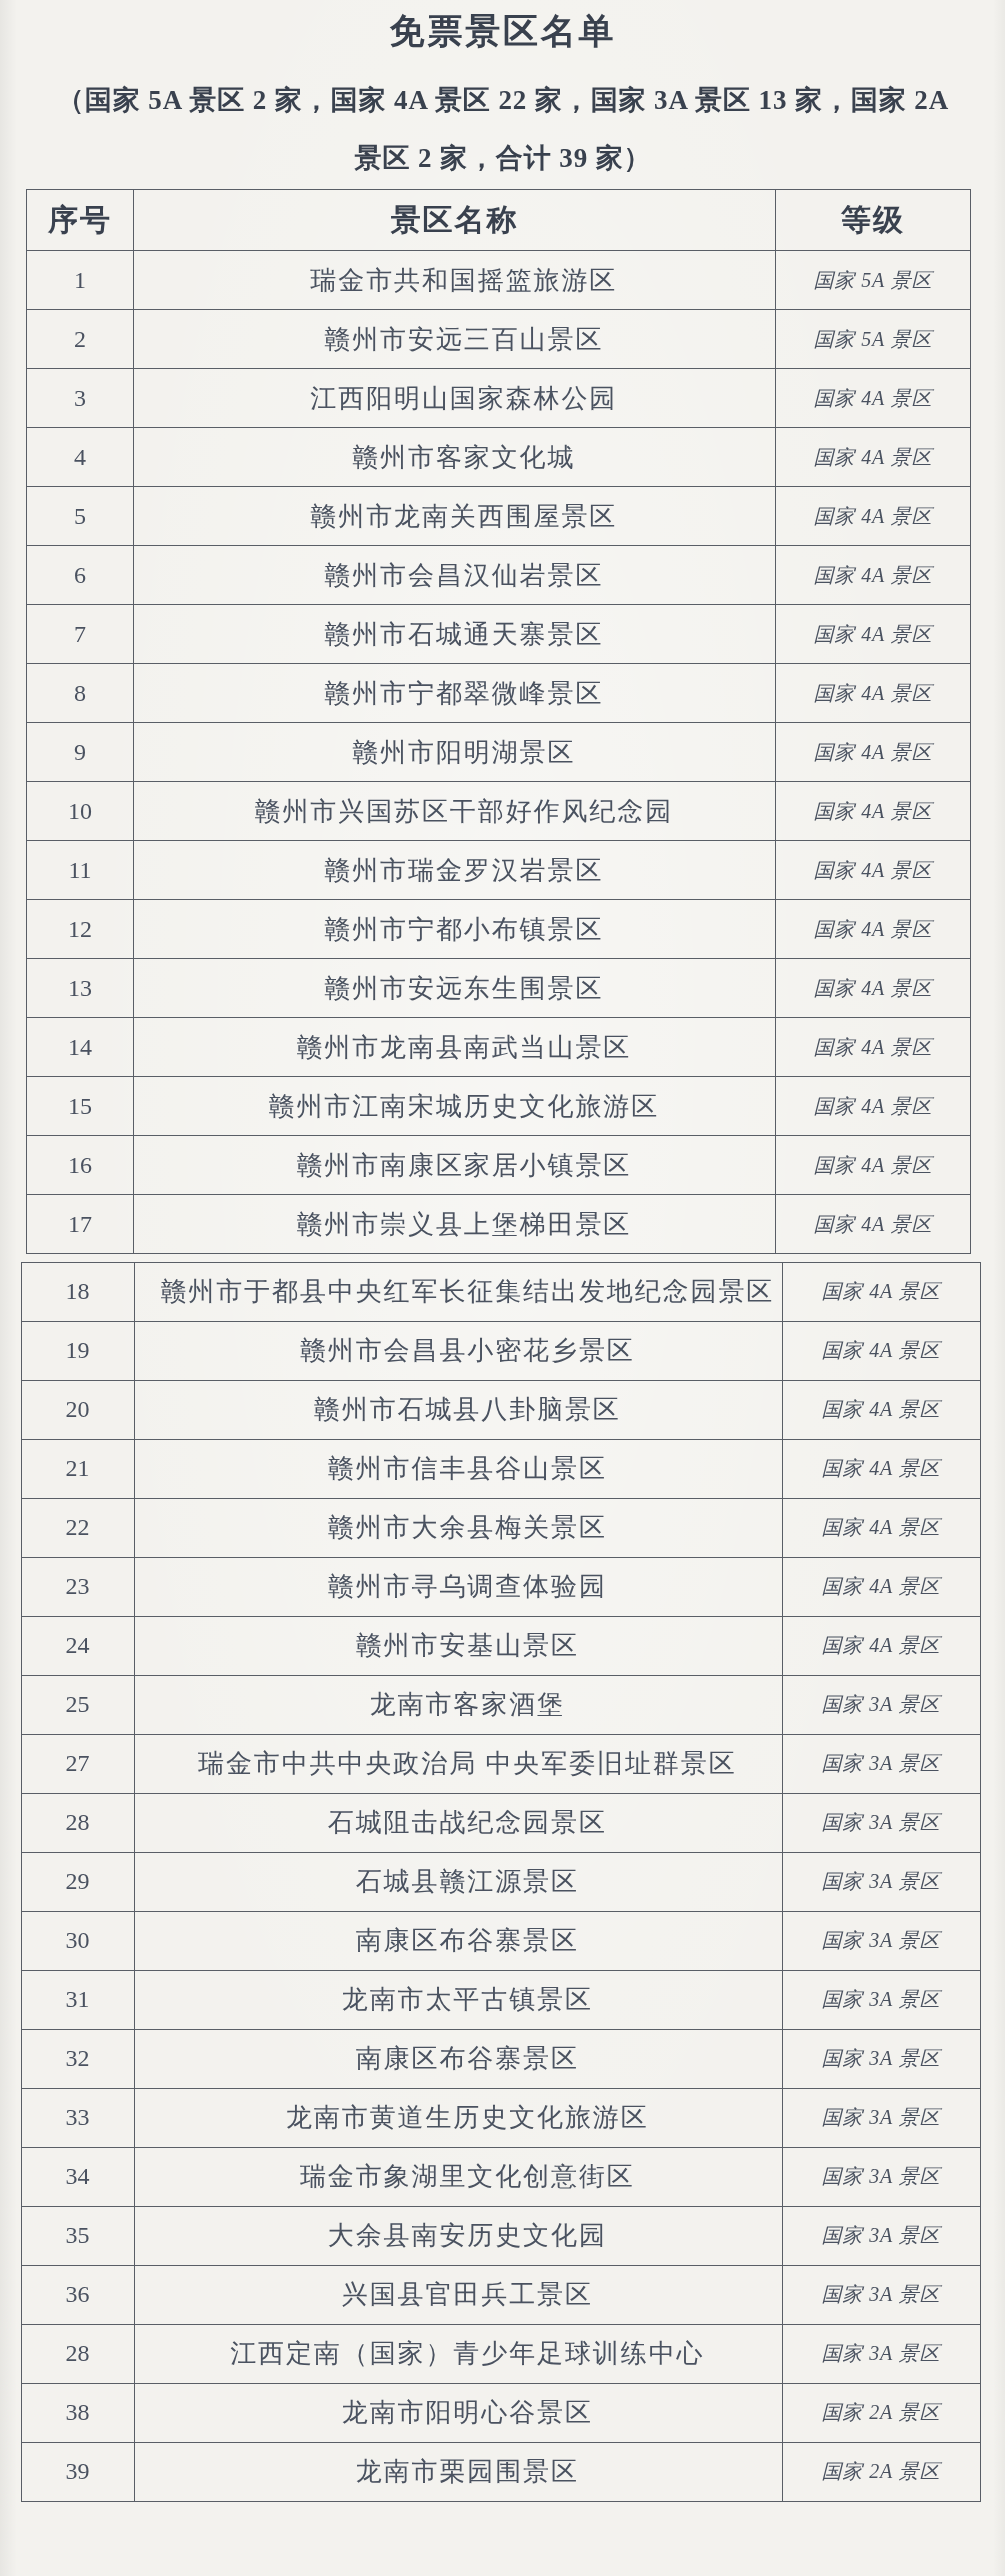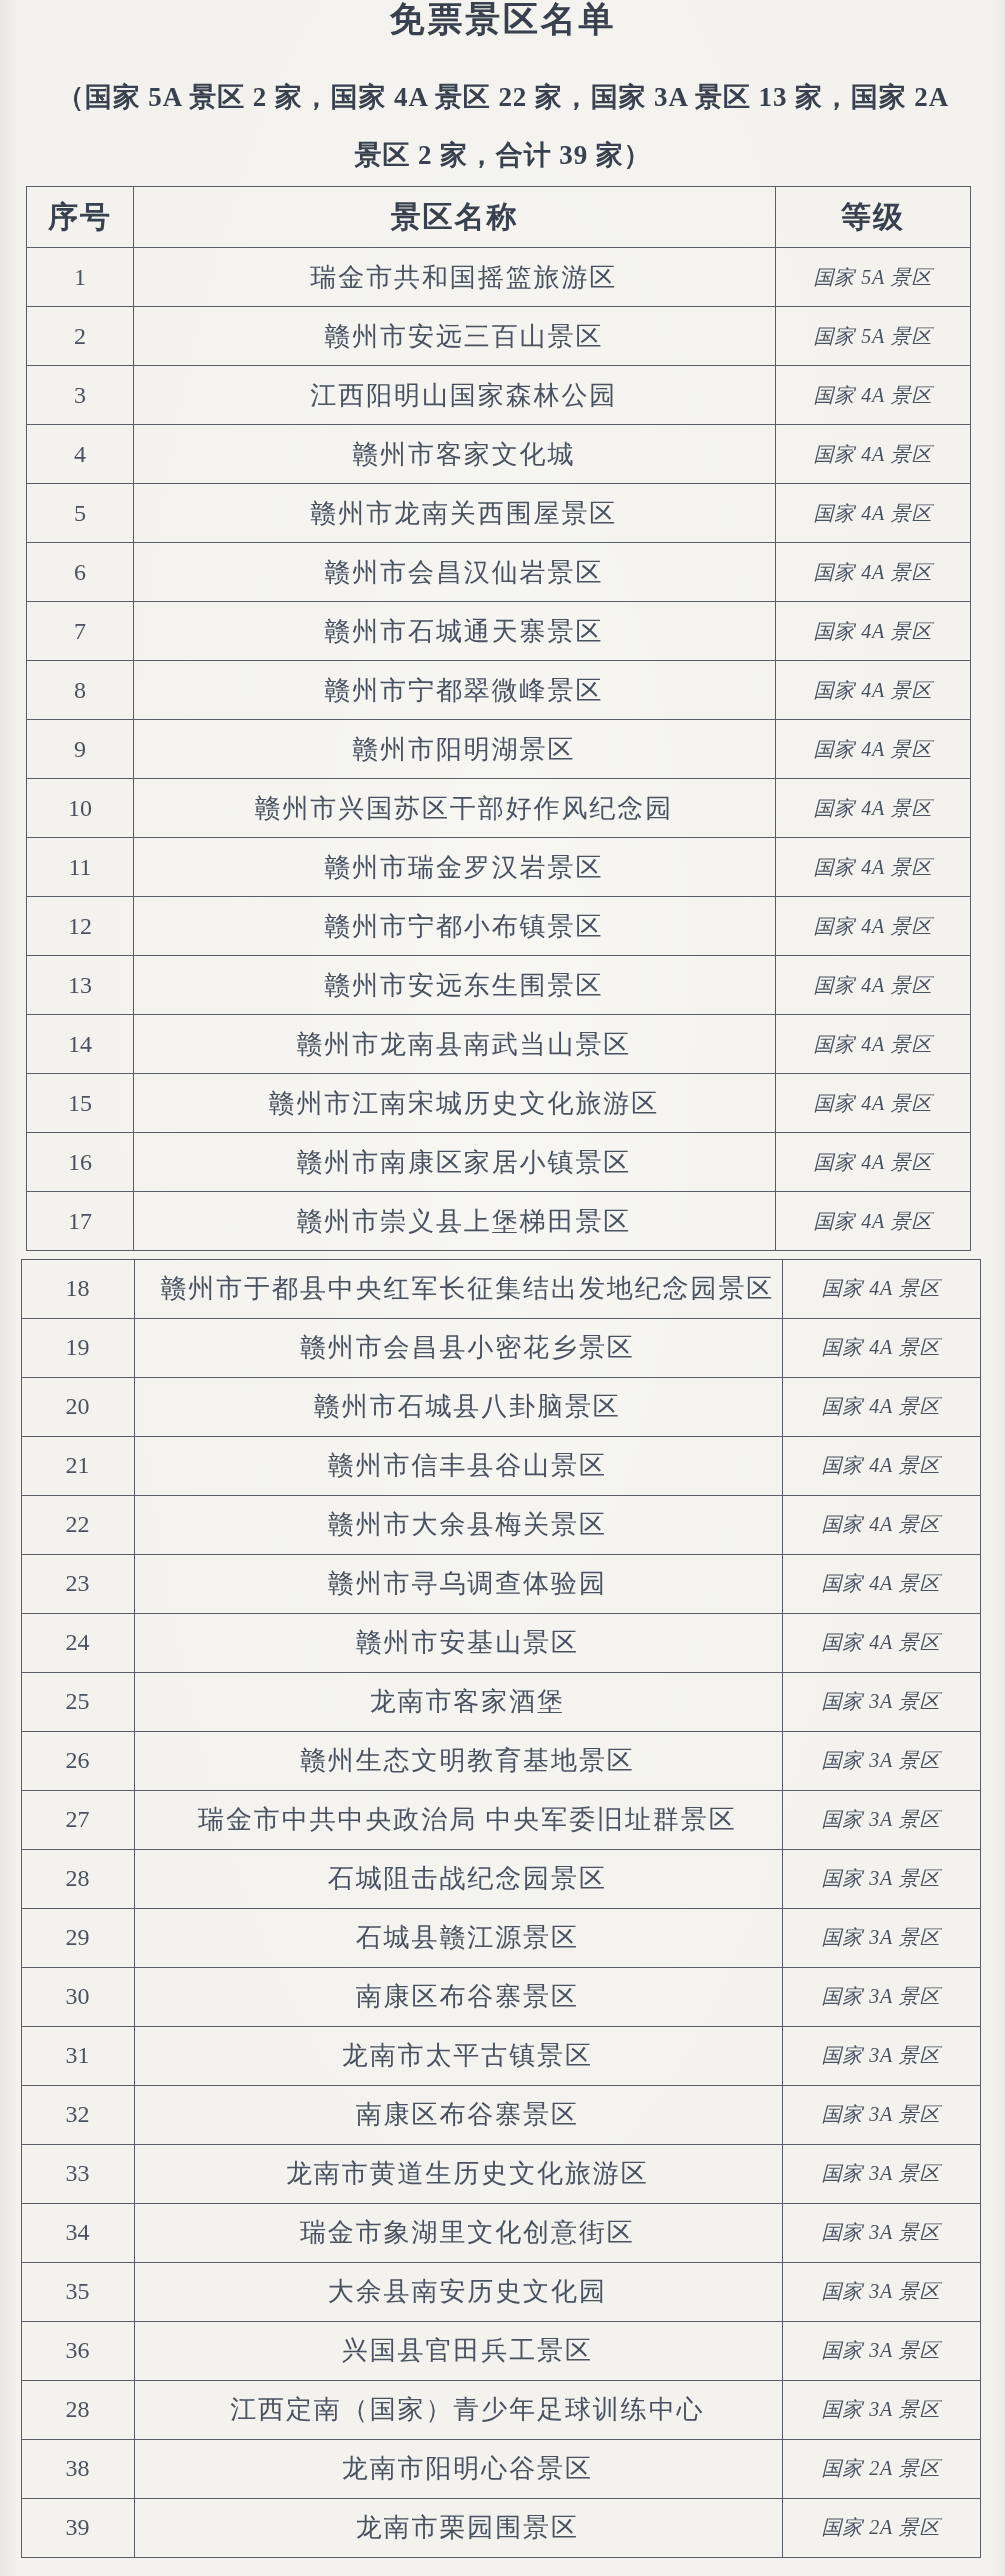--- a/index.html
+++ b/index.html
@@ -12,32 +12,33 @@
   html,body{width:1006px;}
   body{
     width:1006px;height:2576px;overflow:hidden;position:relative;
     background:var(--bg);
     background-image:radial-gradient(ellipse at 50% 40%, rgba(255,255,255,.35), rgba(0,0,0,0) 60%),
                      linear-gradient(90deg, rgba(0,0,0,.05), rgba(0,0,0,0) 17px, rgba(0,0,0,0) calc(100% - 13px), rgba(0,0,0,.04));
     font-family:"Liberation Serif","DejaVu Serif",serif;
     color:var(--ink);
   }
   .page-title{
+    padding-top:12px;
     text-align:center;
     font-size:35px;line-height:39px;font-weight:700;
     color:var(--ink-strong);
     letter-spacing:2.8px;
   }
   .subtitle{
     text-align:center;
     font-size:27px;line-height:34px;font-weight:700;
     color:var(--ink-strong);
     letter-spacing:0.9px;
   }
-  .subtitle.line1{margin-top:41px;}
+  .subtitle.line1{margin-top:32px;}
   .subtitle.line2{margin-top:24px;}
 
   table{
     border-collapse:collapse;
     table-layout:fixed;
   }
   table.section-1{
     margin:14px 0 0 26px;
     width:943px;
   }
@@ -225,25 +226,20 @@
         <td class="col-index">24</td>
         <td class="col-name">赣州市安基山景区</td>
         <td class="col-grade">国家 4A 景区</td>
       </tr>
       <tr>
         <td class="col-index">25</td>
         <td class="col-name">龙南市客家酒堡</td>
         <td class="col-grade">国家 3A 景区</td>
       </tr>
       <tr>
-        <td class="col-index">26</td>
-        <td class="col-name">赣州生态文明教育基地景区</td>
-        <td class="col-grade">国家 3A 景区</td>
-      </tr>
-      <tr>
         <td class="col-index">27</td>
         <td class="col-name">瑞金市中共中央政治局 中央军委旧址群景区</td>
         <td class="col-grade">国家 3A 景区</td>
       </tr>
       <tr>
         <td class="col-index">28</td>
         <td class="col-name">石城阻击战纪念园景区</td>
         <td class="col-grade">国家 3A 景区</td>
       </tr>
       <tr>

